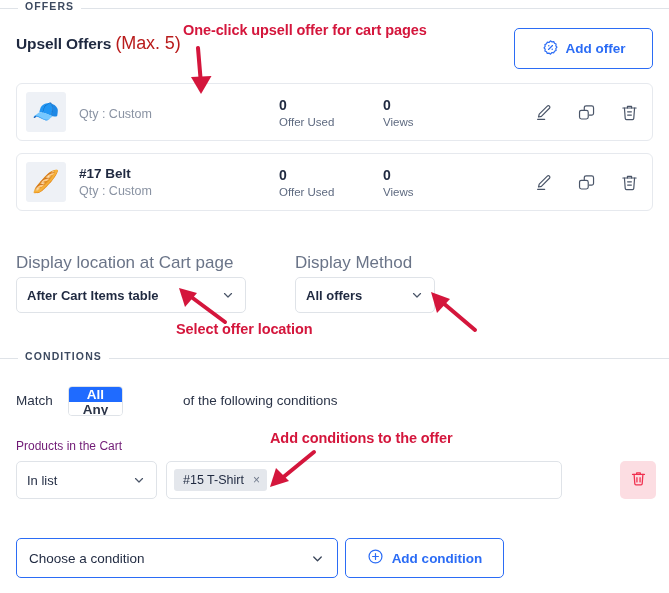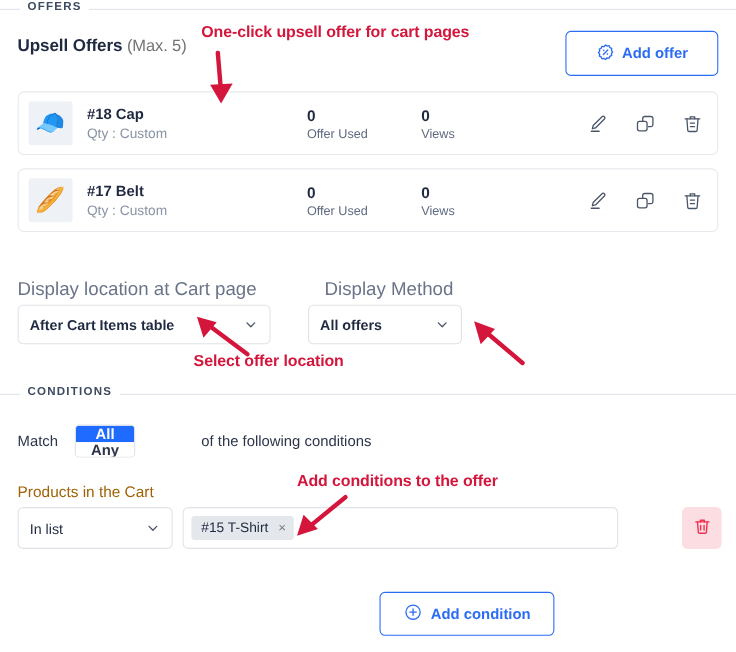--- a/index.html
+++ b/index.html
@@ -23,21 +23,21 @@
     background: #ffffff; padding: 0 7px;
     font-size: 10.5px; font-weight: 700; letter-spacing: 1.1px;
     color: #3d4a60; text-transform: uppercase;
   }
 
   
   .offers-head {
     position: absolute; left: 16px; top: 33px;
     font-size: 15.5px; font-weight: 700; color: #1f2940; letter-spacing: -0.1px;
   }
-  .offers-head .max { font-weight: 400; color: #737373; font-size: 15px; margin-top: 12px; }
+  .offers-head .max { font-weight: 400; color: #b91c1c; font-size: 18px; margin-top: 12px; }
 
   .btn-add-offer {
     position: absolute; right: 16px; top: 28px;
     width: 139px; height: 41px;
     border: 1.4px solid #2b6cf5; border-radius: 5px;
     background: #ffffff; color: #2b6cf5;
     font-family: inherit; font-size: 13.5px; font-weight: 700;
     display: flex; align-items: center; justify-content: center; gap: 7px;
     cursor: pointer;
   }
@@ -90,21 +90,21 @@
     position: absolute; display: flex; height: 30px;
     border: 1px solid #dfe3e8; border-radius: 4px; overflow: hidden; background: #fff; flex-direction: column;
   }
   .seg {
     min-width: 53px; display: flex; align-items: center; justify-content: center;
     font-size: 13.5px; font-weight: 700; color: #2b3448;
     background: #fff; border: 0; font-family: inherit; cursor: pointer; padding: 0 9px;
   }
   .seg.on { background: #1f6bff; color: #ffffff; }
 
-  .cond-field-label { position: absolute; font-size: 14px; color: #a16207; }
+  .cond-field-label { position: absolute; font-size: 12px; color: #701a75; }
 
   .tagbox {
     position: absolute; height: 38px;
     border: 1px solid #dfe3e8; border-radius: 5px; background: #fff;
     display: flex; align-items: center; padding: 0 7px; gap: 6px;
   }
   .tag {
     display: inline-flex; align-items: center; gap: 9px;
     background: #e4e7ec; border-radius: 3px;
     padding: 4px 7px 4px 9px;
@@ -163,21 +163,20 @@
         <path d="M9.6 9.6h.01M14.4 14.4h.01" stroke-linecap="round" stroke-width="2.1"></path>
         <path d="M14.8 9.2l-5.6 5.6" stroke-linecap="round"></path>
       </svg>
     </span>
     <span>Add offer</span>
   </button>
 
   <div class="offer-row r0">
     <div class="thumb">🧢</div>
     <div class="offer-info">
-      <div class="offer-title">#18 Cap</div>
       <div class="offer-sub">Qty : Custom</div>
     </div>
     <div class="stat s0">
       <div class="stat-num">0</div>
       <div class="stat-lbl">Offer Used</div>
     </div>
     <div class="stat s1">
       <div class="stat-num">0</div>
       <div class="stat-lbl">Views</div>
     </div>
@@ -259,21 +258,21 @@
   <div class="sel" style="left:16px; top:277px; width:230px;">
     <span>After Cart Items table</span>
     <span class="chev">
       <svg width="14" height="14" viewBox="0 0 24 24" fill="none" stroke="#4a5568" stroke-width="2.1" stroke-linecap="round" stroke-linejoin="round">
           <path d="M6 9.5l6 6 6-6"></path>
         </svg>
     </span>
   </div>
 
   <div class="fld-label" style="left:295px; top:253px;">Display Method</div>
-  <div class="sel" style="left:280px; top:277px; width:140px;">
+  <div class="sel" style="left:295px; top:277px; width:140px;">
     <span>All offers</span>
     <span class="chev">
       <svg width="14" height="14" viewBox="0 0 24 24" fill="none" stroke="#4a5568" stroke-width="2.1" stroke-linecap="round" stroke-linejoin="round">
           <path d="M6 9.5l6 6 6-6"></path>
         </svg>
     </span>
   </div>
 
   <div class="section" style="top:358px;">
     <div class="sec-line"></div>
@@ -309,20 +308,28 @@
     <span>
       <svg width="17" height="17" viewBox="0 0 24 24" fill="none" stroke="#f0304f" stroke-width="1.8" stroke-linecap="round" stroke-linejoin="round">
         <path d="M3.6 6.3h16.8"></path>
         <path d="M9.4 6.3V4.2h5.2v2.1"></path>
         <path d="M5.8 6.3l1 13.1a1.6 1.6 0 0 0 1.6 1.5h7.2a1.6 1.6 0 0 0 1.6-1.5l1-13.1"></path>
         <path d="M9.8 10.8v6M14.2 10.8v6"></path>
       </svg>
     </span>
   </button>
 
+  <div class="sel-blue" style="left:16px; top:538px; width:322px;">
+    <span>Choose a condition</span>
+    <span class="chev">
+      <svg width="15" height="15" viewBox="0 0 24 24" fill="none" stroke="#394559" stroke-width="2.1" stroke-linecap="round" stroke-linejoin="round">
+          <path d="M6 9.5l6 6 6-6"></path>
+        </svg>
+    </span>
+  </div>
 
   <button class="btn-add-cond" style="left:345px; top:538px; width:159px;">
     <span>
       <svg width="17" height="17" viewBox="0 0 24 24" fill="none" stroke="#2b6cf5" stroke-width="1.7" stroke-linecap="round">
         <circle cx="12" cy="12" r="9.1"></circle>
         <path d="M12 7.9v8.2M7.9 12h8.2"></path>
       </svg>
     </span>
     <span>Add condition</span>
   </button>

